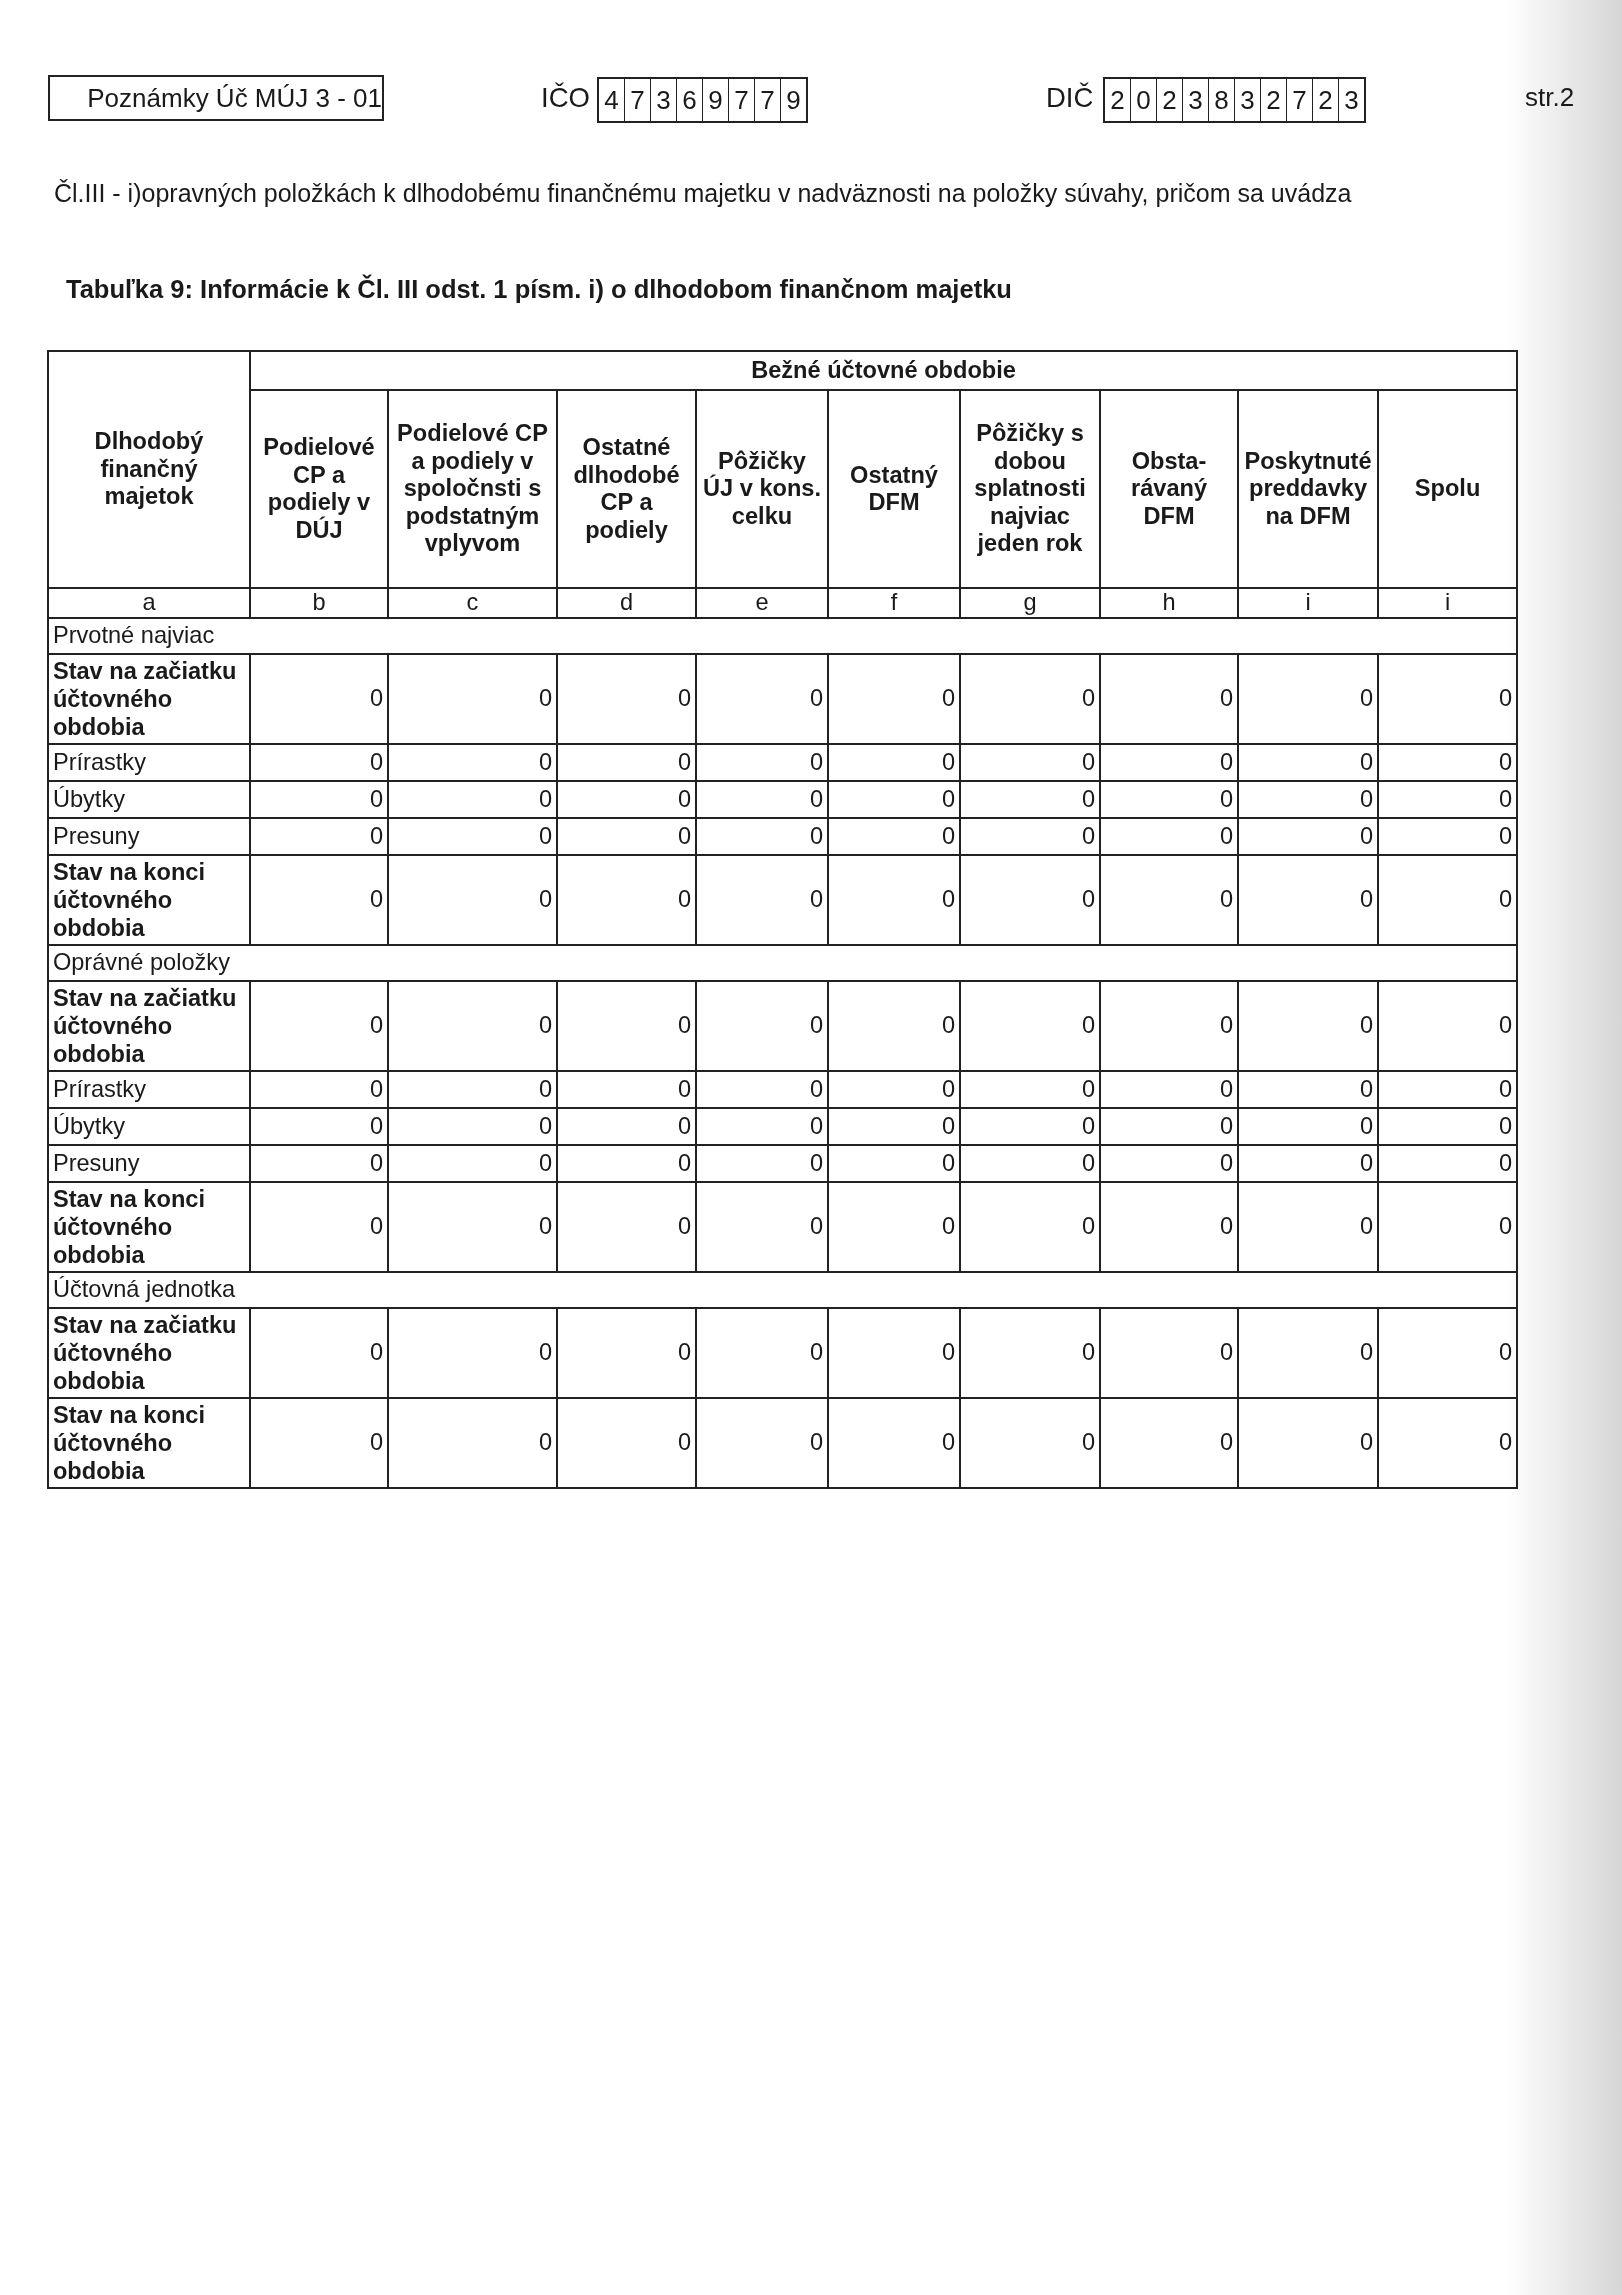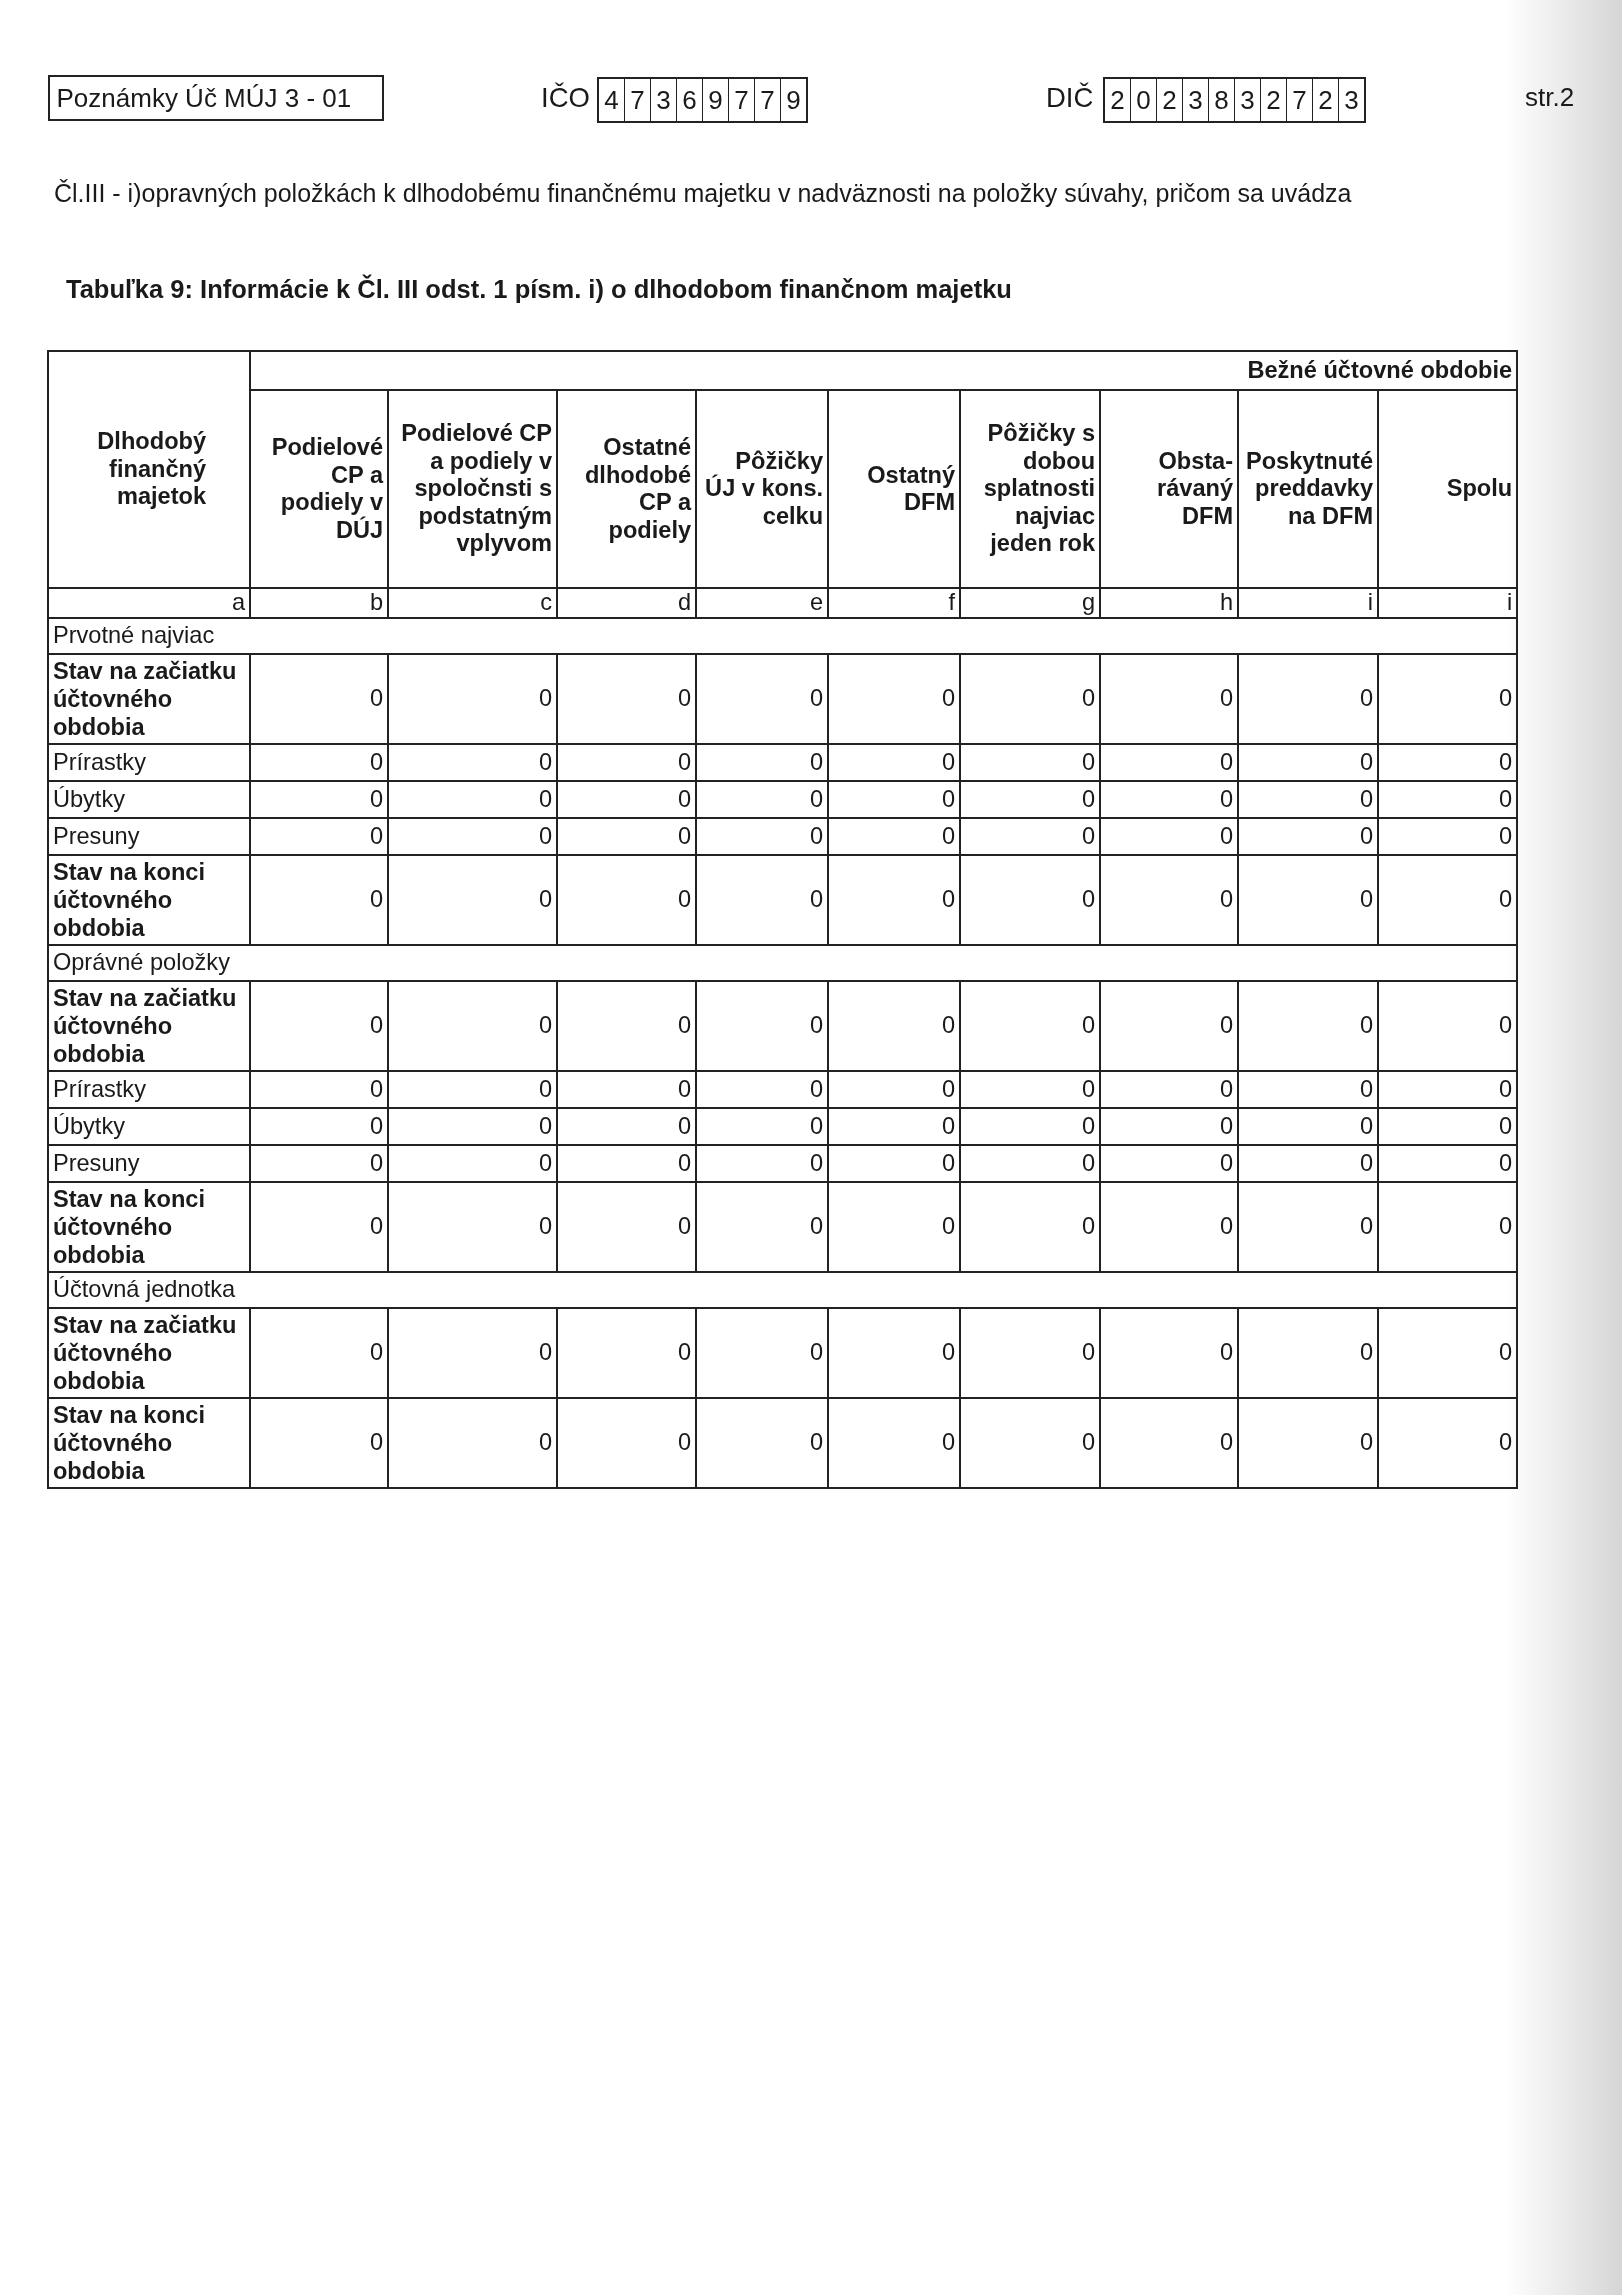--- a/index.html
+++ b/index.html
@@ -7,41 +7,41 @@
     width:1623px; height:2295px; background:#ffffff; position:relative; overflow:hidden;
     font-family:"Liberation Sans", sans-serif; color:#1a1a1a;
   }
   .scan-edge {
     position:absolute; right:0; top:0; width:118px; height:100%;
     background:linear-gradient(to right, rgba(255,255,255,0), rgba(200,200,200,0.45) 60%, rgba(185,185,185,0.6));
   }
   .hdr-box {
     position:absolute; left:48px; top:75px; width:336px; height:46px;
     border:2px solid #222; box-sizing:border-box;
-    font-size:26px; line-height:42px; padding-left:6.5px;
+    font-size:26px; line-height:42px; padding-left:6.5px;text-align:right;
   }
   .id-label { position:absolute; font-size:27.5px; top:82px; }
   .digits { position:absolute; top:77px; display:flex; border:2px solid #222; height:46px; box-sizing:border-box; }
   .digit { width:25px; border-left:1.3px solid #222; font-size:26px; line-height:42px; text-align:center; }
   .digit:first-child { border-left:none; }
   .page-no { position:absolute; left:1525px; top:82px; font-size:26px; }
   .intro {
     position:absolute; left:54px; top:178px; width:1466px;
     font-size:25px; line-height:31px;
   }
   .intro b { font-weight:normal; }
   .tab-title { position:absolute; left:66px; top:275px; font-size:25.5px; font-weight:bold; }
   table.main {
     position:absolute; left:47px; top:350px; width:1468px;
     border-collapse:collapse; table-layout:fixed;
   }
   table.main td, table.main th {
     border:2px solid #222; padding:0 3.9px; font-size:23.6px; vertical-align:middle;
   }
-  th { font-weight:bold; text-align:right; line-height:27.5px;border-radius:13px; }
+  th { font-weight:bold; text-align:center; line-height:27.5px;border-radius:13px; }
   th.letter { font-weight:normal; }
   .bh { height:37px; }
   .colhdr { height:196px; vertical-align:middle; }
   td.num { text-align:right; font-size:24px; padding-right:2.6px; }
   td.rowlbl { line-height:28px; font-size:23.6px; padding-left:2.6px; }
   td.rowlbl.bold { font-weight:bold; }
   td.section { height:34px; font-size:23.6px; padding-left:2.6px; }
   tr.tall td { height:88px; }
   tr.short td { height:35px;border-radius:17px; }
 </style>

